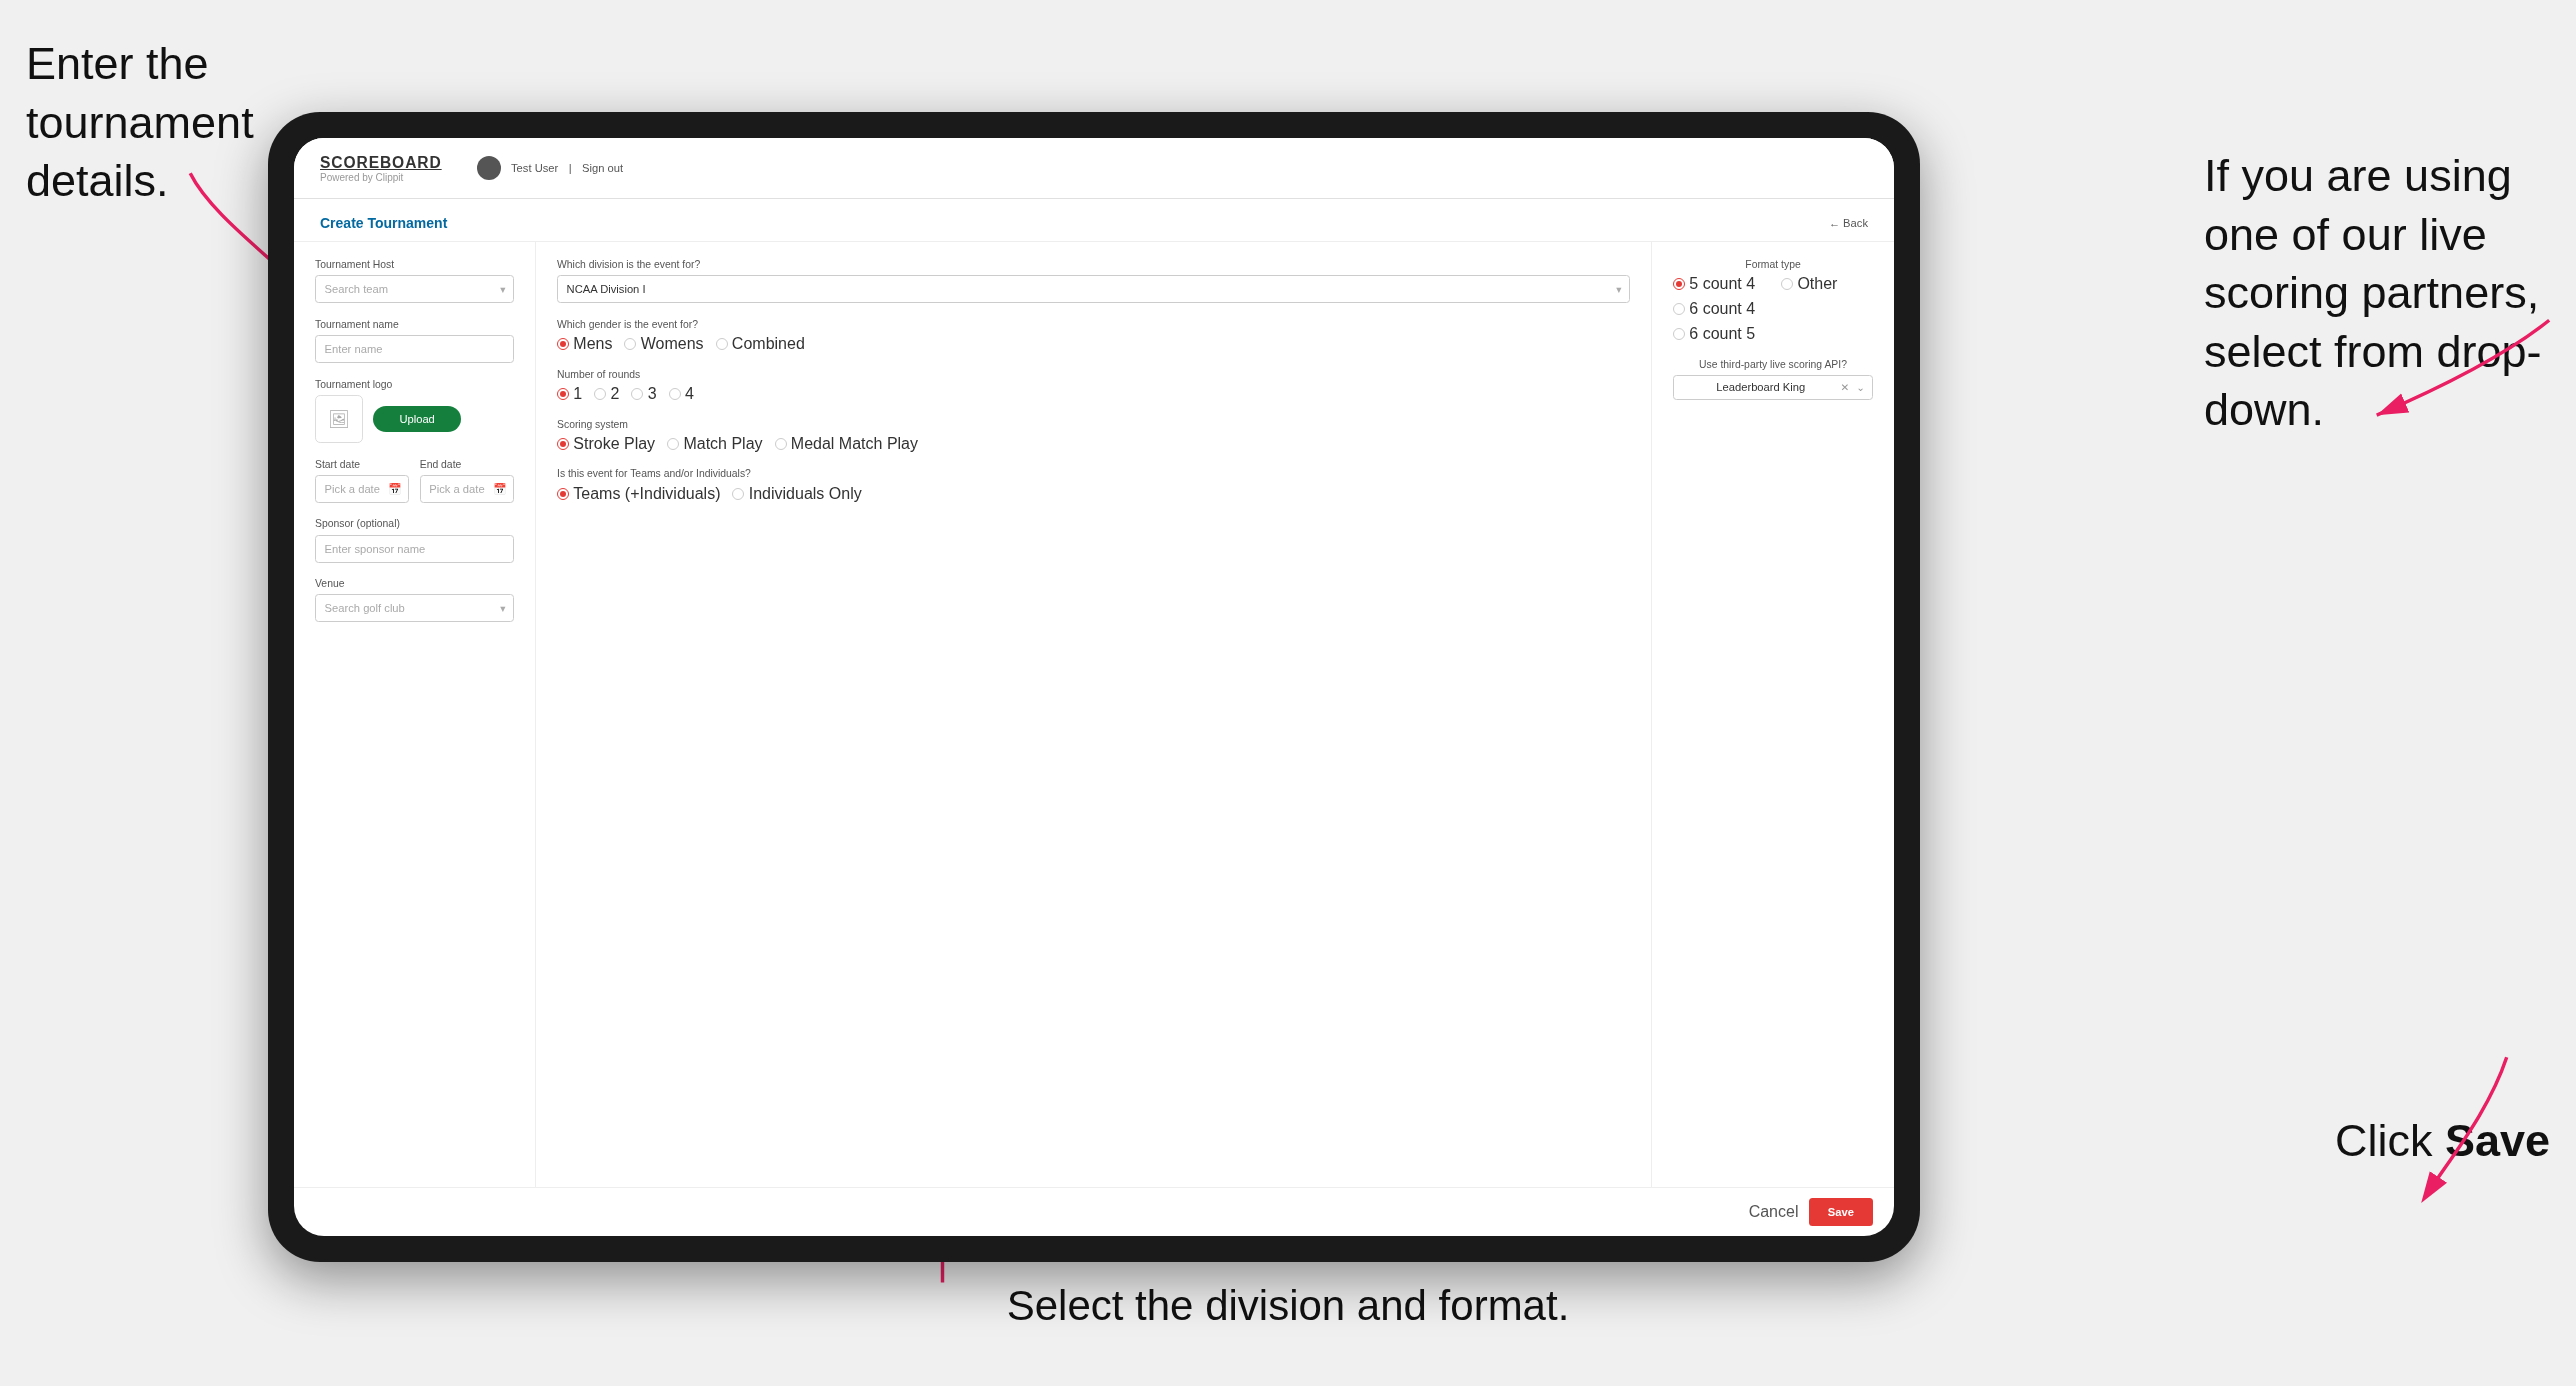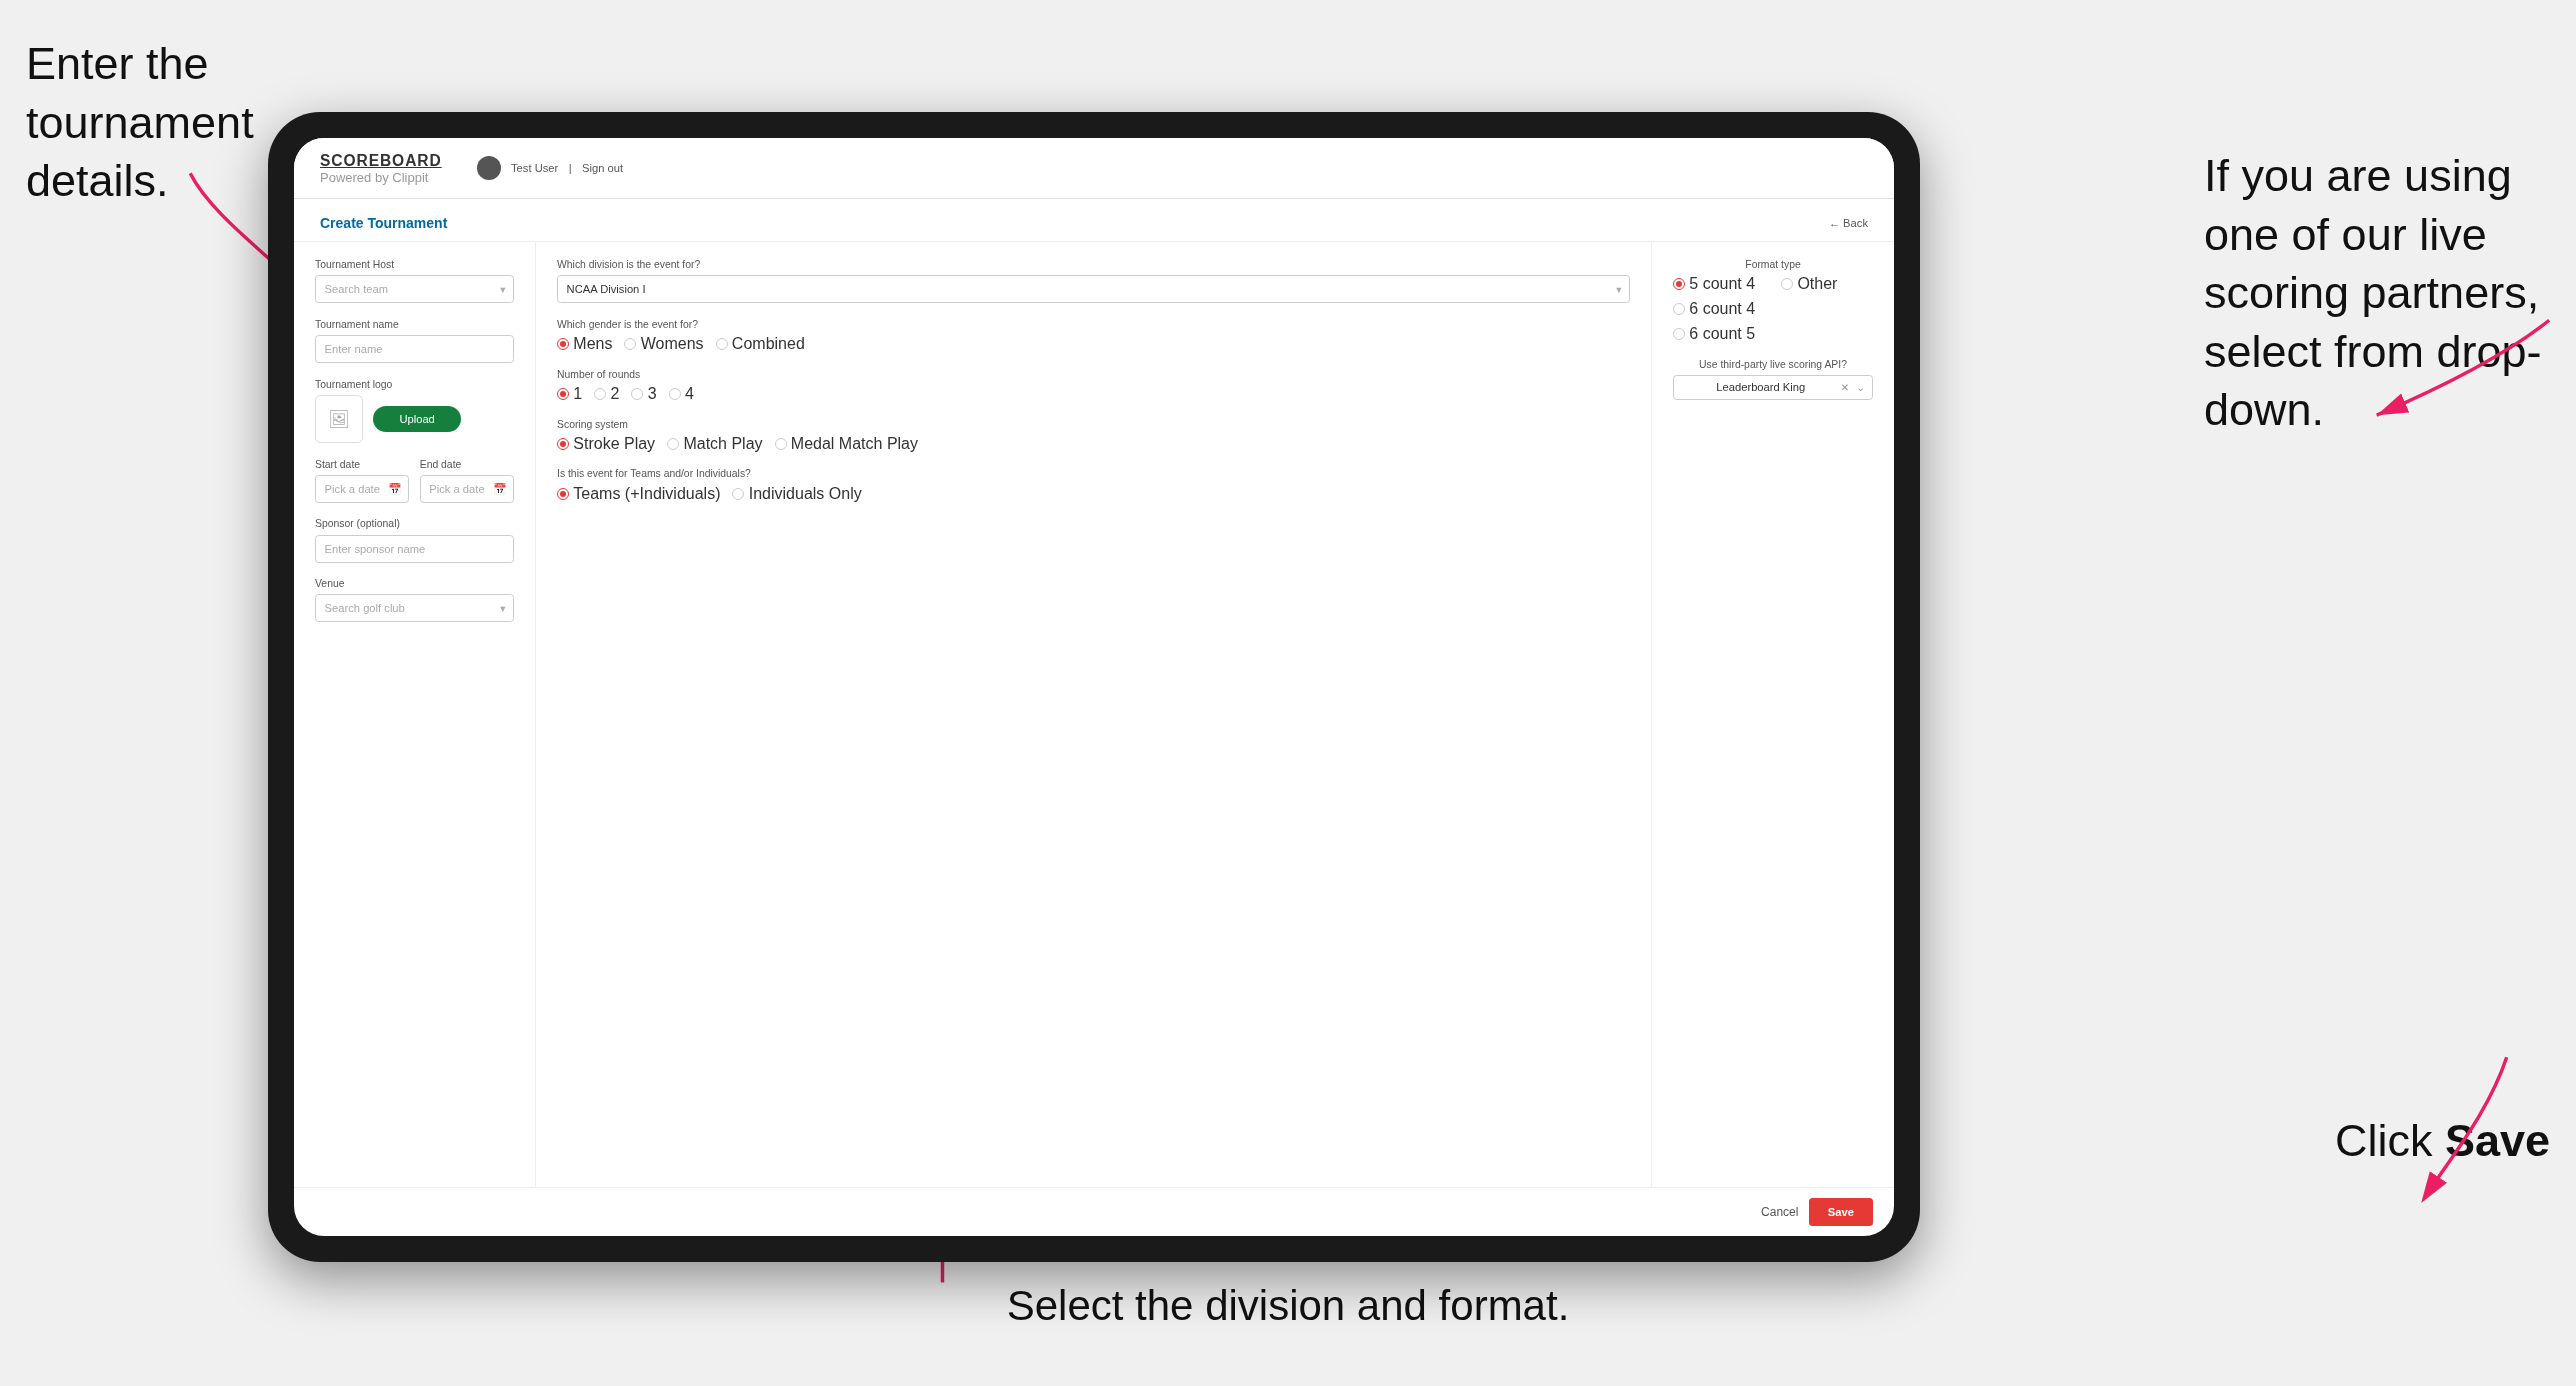--- a/index.html
+++ b/index.html
@@ -86,21 +86,21 @@
       margin-right: 35px;
     }
     .logo-text {
       font-size: 15.6px;
       font-weight: 800;
       color: #333;
       letter-spacing: 0.9px;
       text-decoration: underline;
     }
     .logo-sub {
-      font-size: 13px;
+      font-size: 10px;
       color: #999;
     }
     .nav-items {
       display: flex;
       gap: 0;
       flex: 1;
     }
     .nav-item {
       padding: 0 17.3px;
       height: 61px;
@@ -364,21 +364,21 @@
       padding: 10.4px 21px;
       display: flex;
       justify-content: flex-end;
       gap: 10.4px;
       align-items: center;
       flex-shrink: 0;
     }
     .cancel-btn {
       background: none;
       border: none;
-      font-size: 12px;
+      font-size: 16px;
       color: #555;
       cursor: pointer;
     }
     .save-btn {
       background: #e53935;
       color: #fff;
       border: none;
       border-radius: 3.5px;
       padding: 7.8px 19px;
       font-size: 11.2px;

